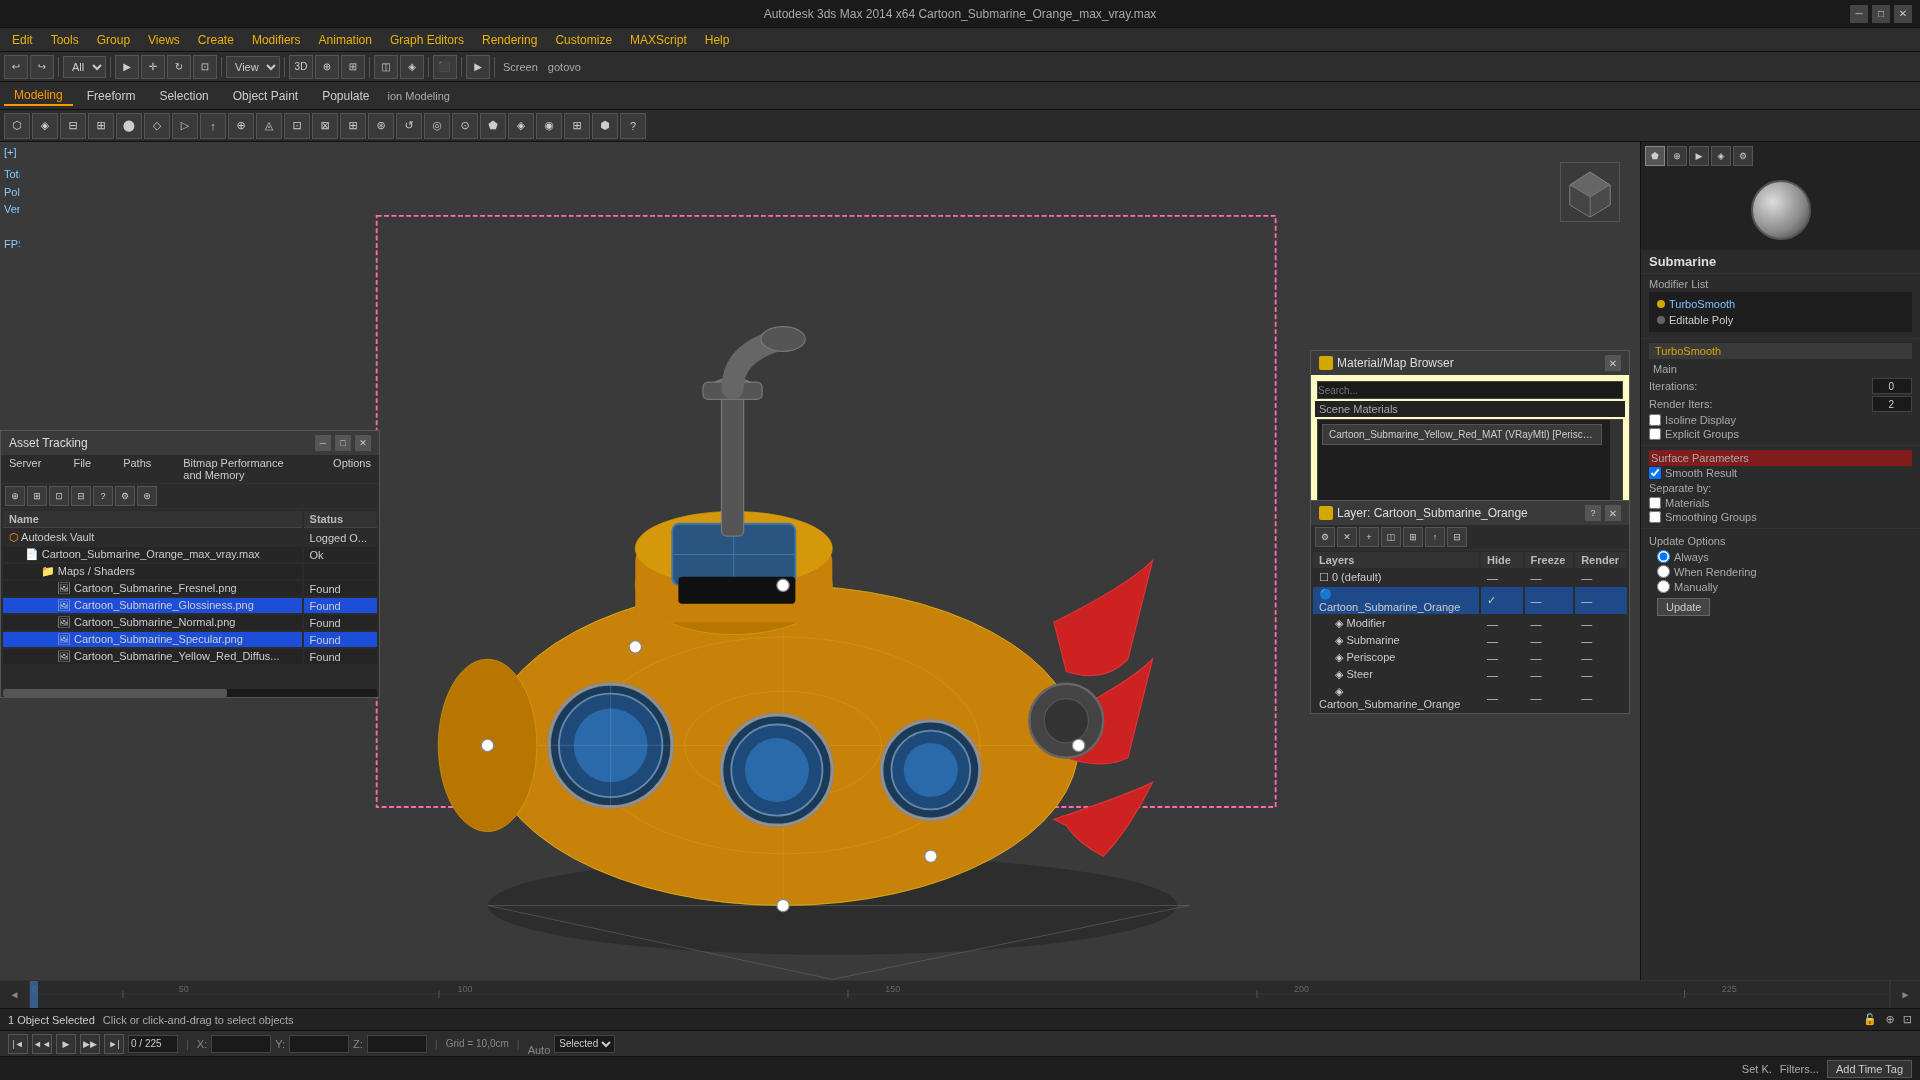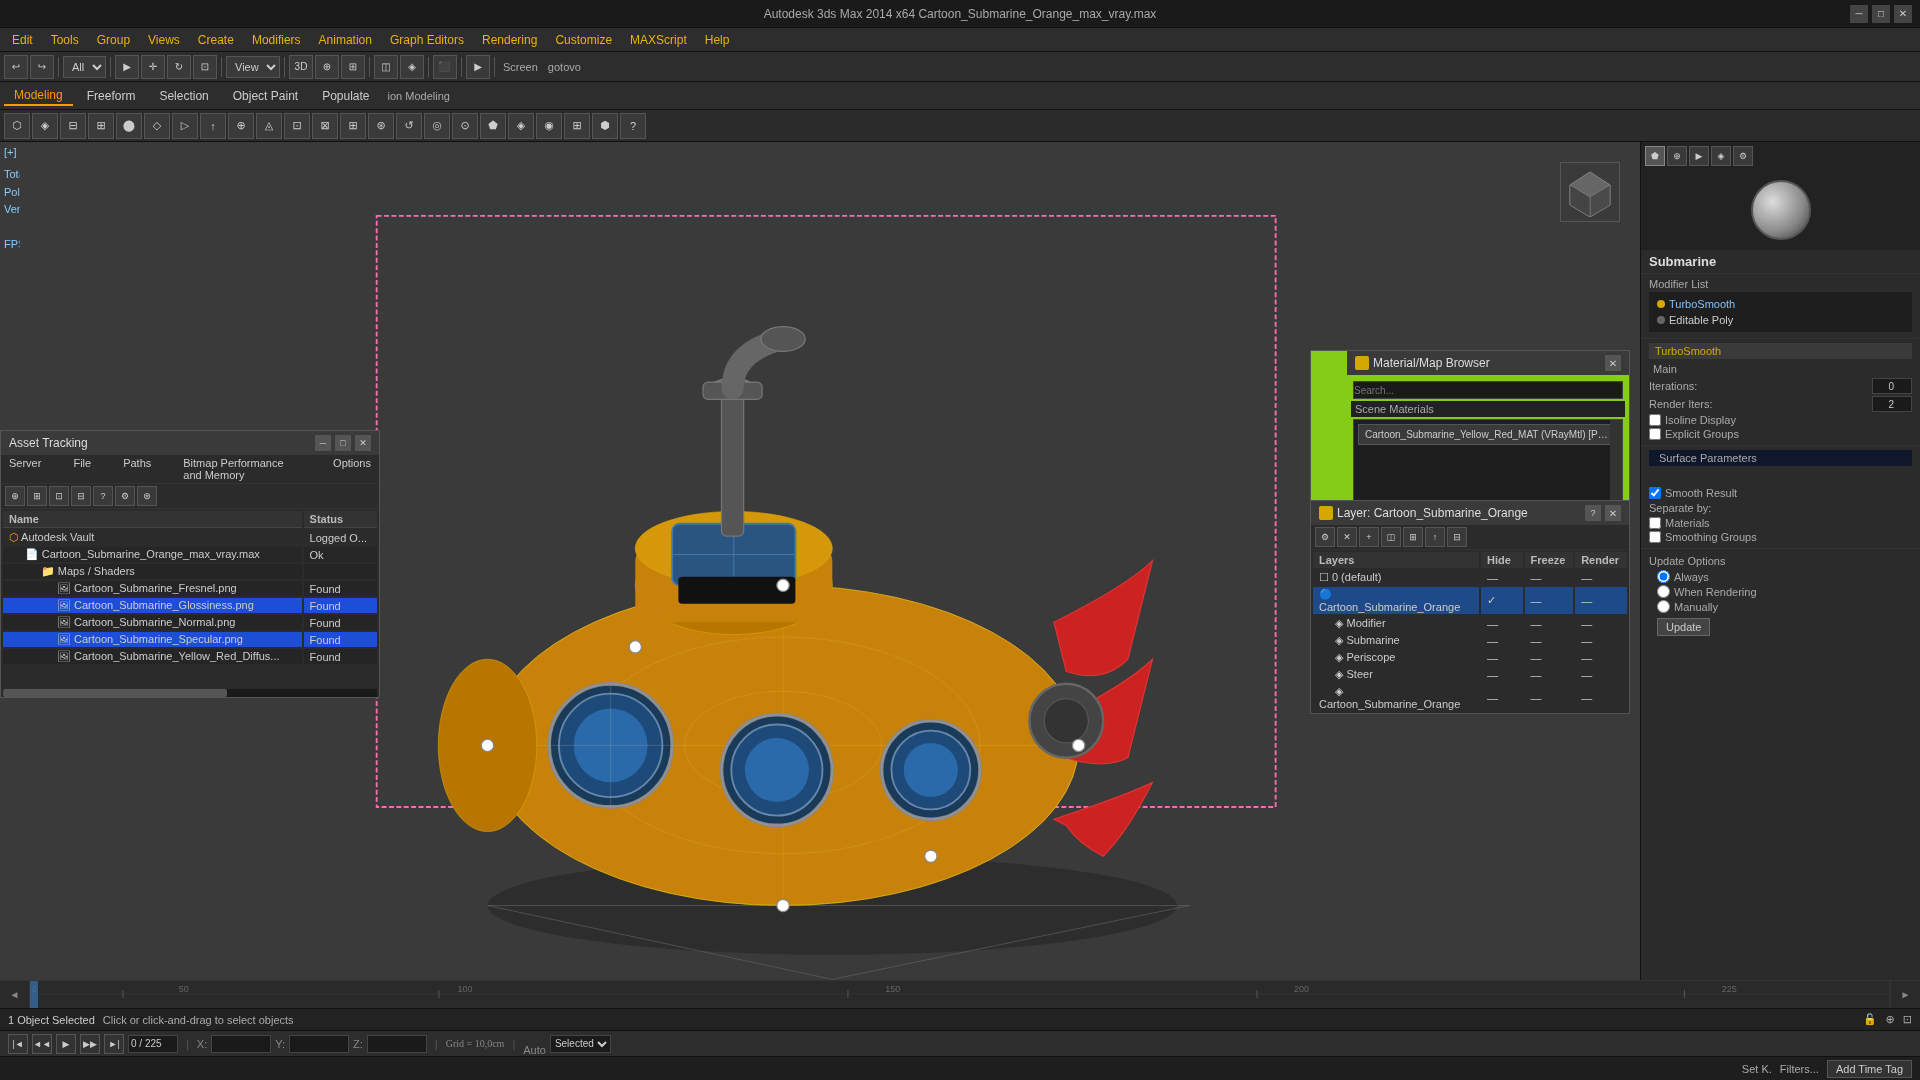--- a/index.html
+++ b/index.html
@@ -68,21 +68,21 @@
     .at-row-item { background: #1d4ed8; }
     .at-row-item:nth-child(even) { background: #252525; }
     .found { color: #6c6; }
     .logged { color: #6af; }
     .at-scroll { height: 180px; overflow-y: auto; }
     .indent1 { padding-left: 16px; }
     .indent2 { padding-left: 32px; }
     .indent3 { padding-left: 48px; }
 
     
-    #material-browser { position: absolute; right: 290px; top: 350px; width: 320px; background: #84cc16; border: 1px solid #555; z-index: 100; padding-left: 36px; }
+    #material-browser { position: absolute; right: 290px; top: 350px; width: 320px; background: #fef9c3; border: 1px solid #555; z-index: 100; }
     #mb-titlebar { background: #3a3a3a; height: 24px; display: flex; align-items: center; padding: 0 8px; justify-content: space-between; cursor: move; }
     #mb-titlebar span { font-size: 12px; color: #ddd; }
     .mb-close { width: 16px; height: 16px; background: #555; border: none; color: #ccc; cursor: pointer; font-size: 10px; }
     #mb-content { padding: 4px; }
     .mb-section-label { font-size: 11px; color: #aaa; padding: 2px 4px; background: #222; margin-bottom: 2px; }
     .mb-item { background: #3a3a3a; border: 1px solid #555; padding: 4px 6px; font-size: 10px; color: #ccc; margin: 2px 0; }
     .mb-scrollbar { position: absolute; right: 0; top: 0; width: 12px; height: 100%; background: #333; }
 
     
     #layer-window { position: absolute; right: 290px; top: 500px; width: 320px; background: #2b2b2b; border: 1px solid #555; z-index: 100; }
@@ -356,21 +356,21 @@
       <div class="checkbox-row">
         <input type="checkbox" style="">
         <span>Isoline Display</span>
       </div>
       <div class="checkbox-row">
         <input type="checkbox" style="">
         <span>Explicit Groups</span>
       </div>
     </div>
     <div class="panel-section">
-      <div style="background:#0f172a;padding:2px 10px;font-size:11px;color:#aaa;margin-bottom:20px;">Surface Parameters</div>
+      <div style="background:#7f1d1d;padding:2px 2px;font-size:11px;color:#aaa;margin-bottom:0;">Surface Parameters</div>
       <div class="checkbox-row">
         <input type="checkbox" checked="" style="">
         <span>Smooth Result</span>
       </div>
       <div style="font-size:11px;color:#aaa;padding:2px 0;">Separate by:</div>
       <div class="checkbox-row">
         <input type="checkbox" style="">
         <span>Materials</span>
       </div>
       <div class="checkbox-row">
@@ -668,21 +668,21 @@
 
     <div class="coord-sep">|</div>
     <span class="coord-label">X:</span>
     <input type="text" class="coord-input" value="" style="">
     <span class="coord-label">Y:</span>
     <input type="text" class="coord-input" value="" style="">
     <span class="coord-label">Z:</span>
     <input type="text" class="coord-input" value="" style="">
 
     <div class="coord-sep">|</div>
-    <span style="color:#888;font-size:10px;font-family:Liberation Serif, serif;">Grid = 10,0cm</span>
+    <span style="color:#888;font-size:10px;">Grid = 10,0cm</span>
 
     <div class="coord-sep">|</div>
     <span style="color:#888;font-size:11px;margin-top:12px;">Auto</span>
     <select style="background:#1a1a1a;border:1px solid #444;color:#ccc;height:18px;font-size:10px;">
       <option>Selected</option>
     </select>
   </div>
 
   <div id="key-time-bar" style="background:#1e1e1e;height:24px;display:flex;align-items:center;padding:0 8px;gap:8px;font-size:11px;color:#aaa;border-top:1px solid #111;">
     <span style="flex:1;"></span>

